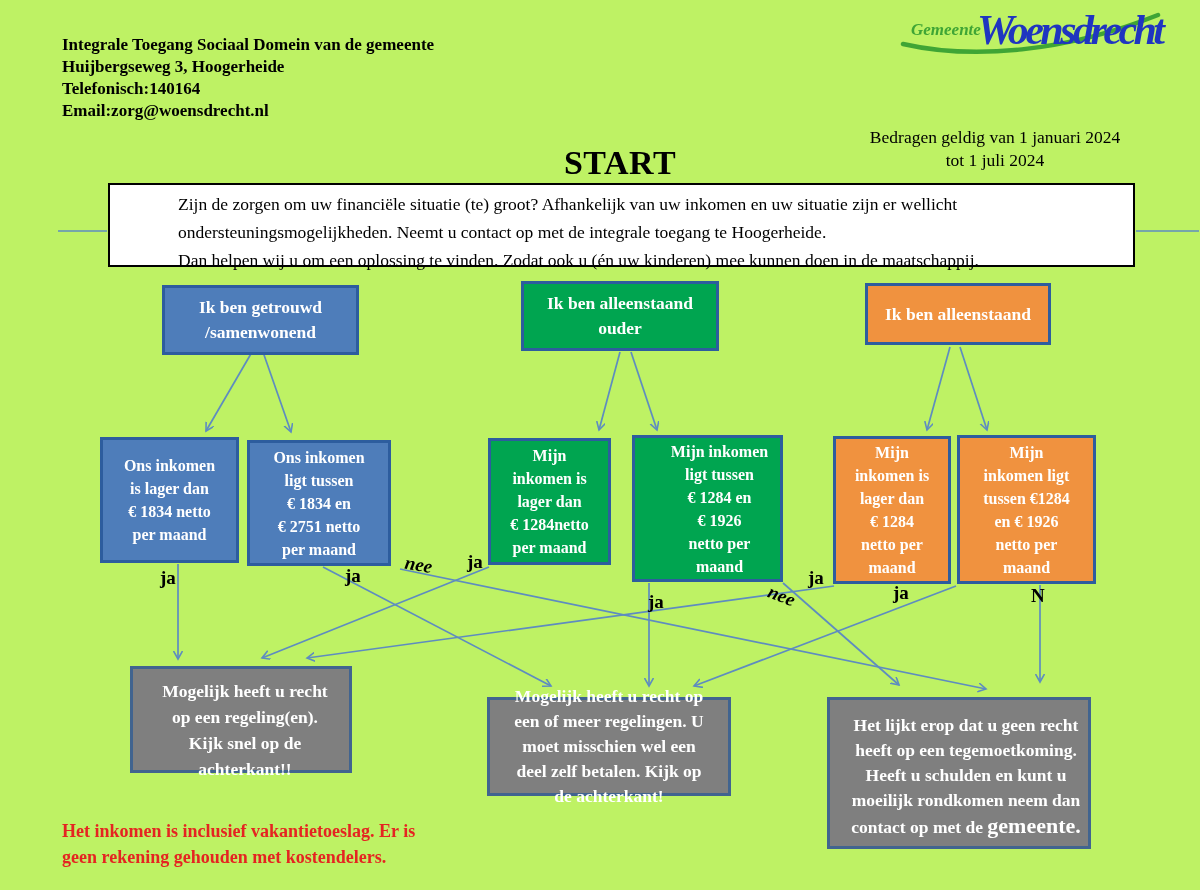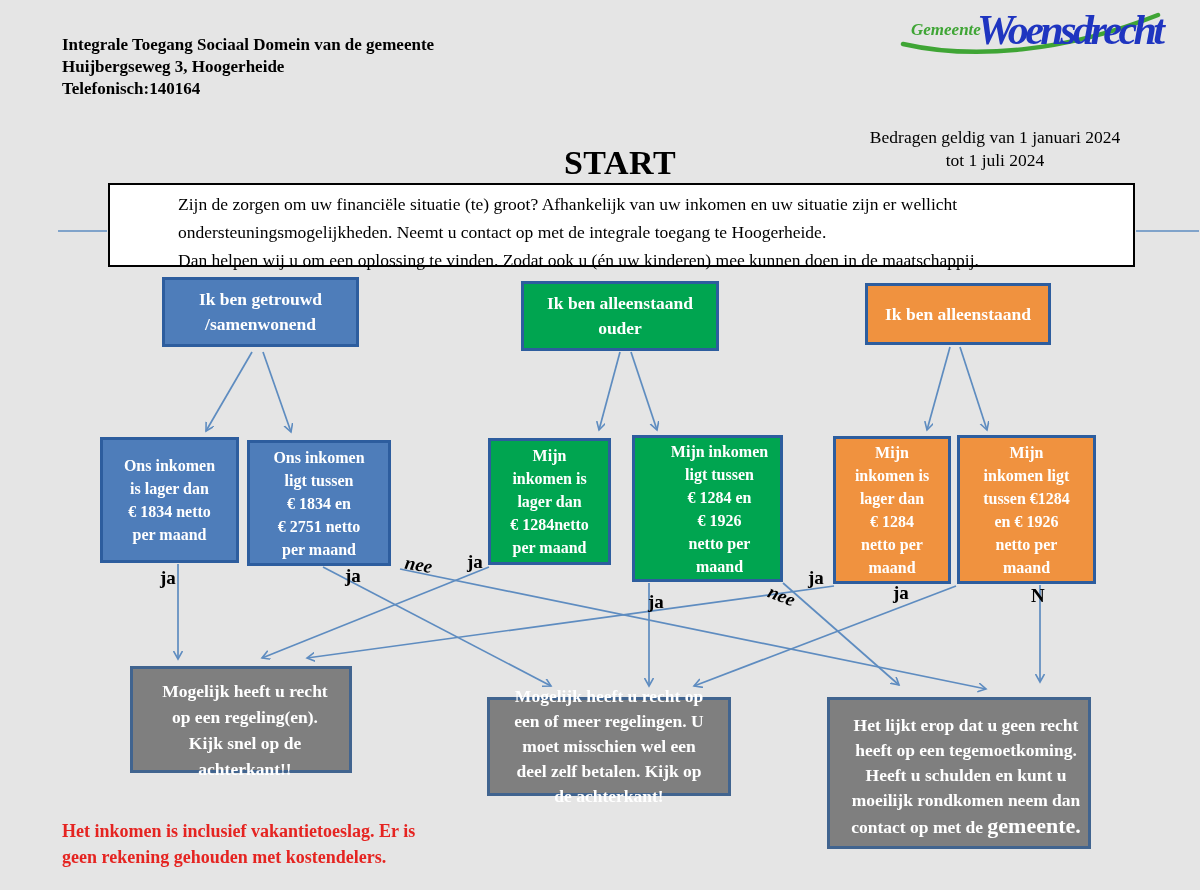--- a/index.html
+++ b/index.html
@@ -1,16 +1,16 @@
 <!DOCTYPE html>
 <html><head>
 <meta charset="utf-8">
 <style>
   html,body{margin:0;padding:0;background:#fff;}
-  #canvas{position:relative;width:1200px;height:890px;background:#e5e5e5;overflow:hidden;
+  #canvas{position:relative;width:1200px;height:890px;background:#bef264;overflow:hidden;
           font-family:"Liberation Serif",serif;color:#000;}
   .abs{position:absolute;}
   .pre{white-space:pre-line;}
 
   
   #org-info{left:62px;top:34px;font-size:17px;font-weight:bold;line-height:22px;}
   #validity-note{left:845px;top:101px;width:300px;text-align:center;font-size:17.5px;line-height:23px;margin-top:25px;}
 
   
   #logo{left:895px;top:2px;width:275px;height:58px;}
@@ -28,21 +28,21 @@
   .node{box-sizing:border-box;display:flex;align-items:center;justify-content:center;
         text-align:center;color:#fff;font-weight:bold;border:3.5px solid #2d5d9e;}
   .blue{background:#4e7dba;}
   .green{background:#00a550;}
   .orange{background:#f0923f;}
   .gray{background:#7f7f7f;border-color:#41648f;}
 
   .top-node{font-size:17.5px;line-height:25px;}
   .mid-node{font-size:16px;line-height:23px;}
 
-  #node-married{left:162px;top:277px;width:197px;height:70px;}
+  #node-married{left:162px;top:285px;width:197px;height:70px;}
   #node-single-parent{left:521px;top:281px;width:198px;height:70px;}
   #node-single{left:865px;top:283px;width:186px;height:62px;}
 
   #node-married-low{left:100px;top:437px;width:139px;height:126px;}
   #node-married-mid{left:247px;top:440px;width:144px;height:126px;}
   #node-singleparent-low{left:488px;top:438px;width:123px;height:127px;}
   #node-singleparent-mid{left:632px;top:435px;width:151px;height:147px;padding-left:24px;}
   #node-single-low{left:833px;top:436px;width:118px;height:148px;}
   #node-single-mid{left:957px;top:435px;width:139px;height:149px;}
 
@@ -90,20 +90,21 @@
         <line x1="1040" y1="585" x2="1040" y2="682" stroke="#5e8cc0" stroke-width="1.7" marker-end="url(#ah)"></line>
         <line x1="58" y1="231" x2="107" y2="231" stroke="#5e8cc0" stroke-width="1.7"></line>
         <line x1="1136" y1="231" x2="1199" y2="231" stroke="#5e8cc0" stroke-width="1.7"></line>
       </g>
   </svg>
 
   <div class="abs" id="org-info">
     <div>Integrale Toegang Sociaal Domein van de gemeente</div>
     <div>Huijbergseweg 3, Hoogerheide</div>
     <div>Telefonisch:140164</div>
+    <div>Email:zorg@woensdrecht.nl</div>
   </div>
 
   <svg class="abs" id="logo" viewBox="0 0 275 58">
     <path d="M8,42 C78,58 170,50 263,13" fill="none" stroke="#3fa535" stroke-width="4.5" stroke-linecap="round"></path>
     <text x="16" y="33" font-family="Liberation Serif, serif" font-style="italic" font-weight="bold" font-size="17" fill="#3fa535">Gemeente</text>
     <text x="82" y="42" font-family="Liberation Serif, serif" font-style="italic" font-weight="bold" font-size="42" fill="#1f35c0" textLength="188">Woensdrecht</text>
   </svg>
 
   <div class="abs pre" id="validity-note">Bedragen geldig van 1 januari 2024
 tot 1 juli 2024</div>

